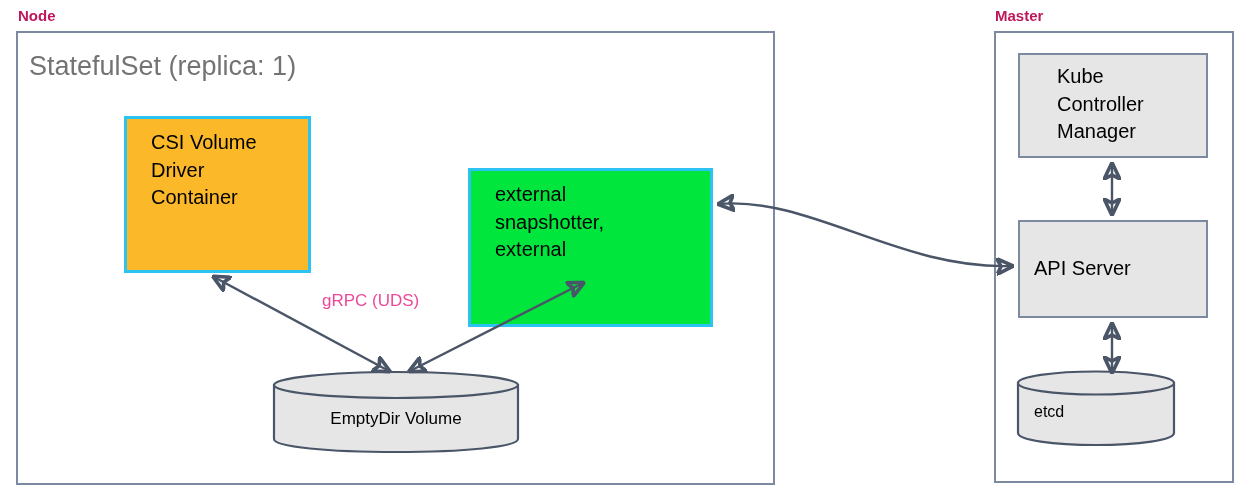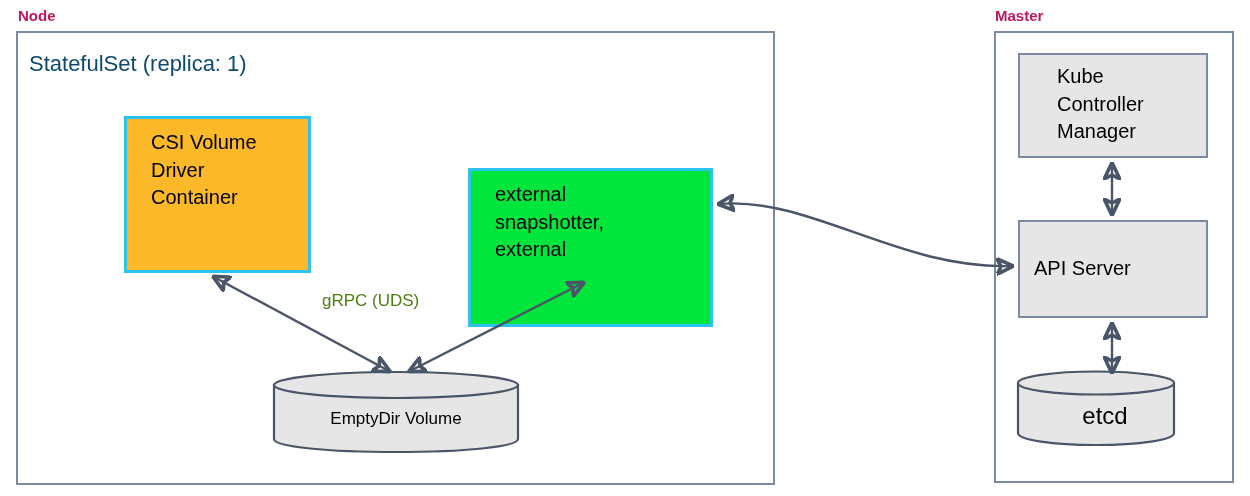--- a/index.html
+++ b/index.html
@@ -31,22 +31,22 @@
   .group-box {
     position: absolute;
     border: 2px solid #7b8aa1;
     background: transparent;
     box-sizing: border-box;
   }
 
   
   .statefulset-title {
     position: absolute;
-    font-size: 22px;
-    color: #0c4a6e;
+    font-size: 27px;
+    color: #737373;
     white-space: nowrap;
     line-height: 1;
   }
 
   
   .proc-box {
     position: absolute;
     box-sizing: border-box;
     display: flex;
     align-items: flex-start;
@@ -82,22 +82,22 @@
   .cylinder .cyl-label {
     position: absolute;
     left: 0;
     right: 0;
     text-align: center;
     font-size: 17px;
     color: #000000;
     line-height: 1;
   }
   .cylinder.etcd .cyl-label {
-    font-size: 24px;
-    text-align: center;
+    font-size: 16px;
+    text-align: left;
   }
 
   
   svg.connectors {
     position: absolute;
     left: 0;
     top: 0;
     width: 1250px;
     height: 496px;
     overflow: visible;
@@ -107,21 +107,21 @@
   svg.connectors line {
     fill: none;
     stroke: #4a5568;
     stroke-width: 2.4px;
   }
 
   
   .edge-label {
     position: absolute;
     font-size: 17px;
-    color: #4d7c0f;
+    color: #ec4899;
     white-space: nowrap;
     line-height: 1;
   }
 </style>
 </head>
 <body>
 
 <div id="canvas">
 
   <div class="group-label" style="left:18px; top:8px;">Node</div>

